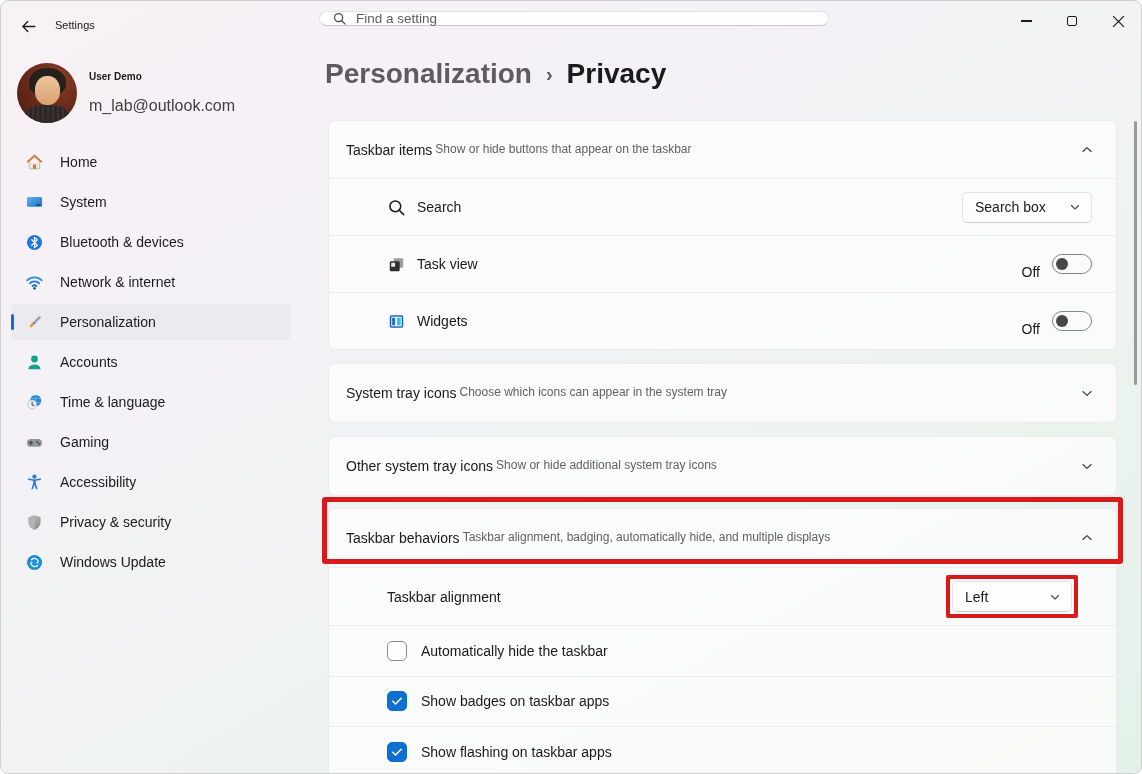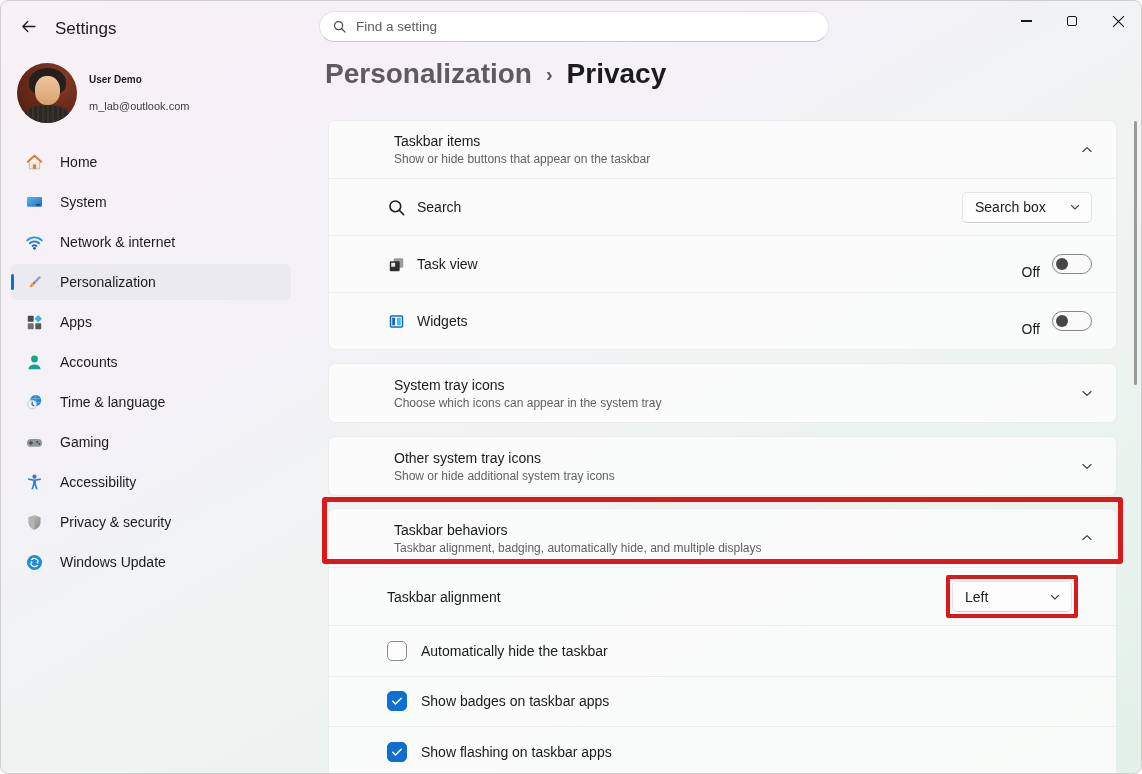--- a/index.html
+++ b/index.html
@@ -5,63 +5,63 @@
   * { margin:0; padding:0; box-sizing:border-box; }
   html,body { width:1142px; height:774px; font-family:"Liberation Sans","DejaVu Sans",sans-serif; }
   .window {
     position:relative; width:1142px; height:774px; overflow:hidden;
     border:1px solid #cfcfcf; border-radius:8px;
     background:linear-gradient(150deg,#f8f1f5 0%,#f4f1f7 28%,#f0f3f2 55%,#e9f3ee 80%,#e3f1e9 100%);
   }
   
   .titlebar { position:absolute; top:0; left:0; right:0; height:48px; }
   .back-btn { position:absolute; left:12px; top:12px; width:30px; height:26px; display:flex; align-items:center; justify-content:center; border-radius:5px; cursor:pointer; }
-  .app-title { position:absolute; left:54px; top:18px; font-size:17px; color:#1b1b1b; }
+  .app-title { position:absolute; left:54px; top:18px; font-size:11px; color:#1b1b1b; }
   .win-controls { position:absolute; right:0; top:0; display:flex; }
   .win-btn { width:46px; height:40px; display:flex; align-items:center; justify-content:center; }
   .glyph-min { width:11px; height:1.2px; background:#1a1a1a; }
   .glyph-max { width:10px; height:10px; border:1.2px solid #1a1a1a; border-radius:2px; }
   
   .search-pill {
-    position:absolute; left:318px; top:10px; width:510px; height:31px;
+    position:absolute; left:318px; top:10px; width:510px; height:15px;
     background:#ffffff; border:1px solid #e3e1e5; border-bottom-color:#c9c7cb;
     border-radius:16px; display:flex; align-items:center; padding:0 12px; gap:9px;
   }
   .search-pill input { border:none; outline:none; flex:1; font-size:13.5px; color:#1b1b1b; background:transparent; font-family:inherit; }
   .search-pill input::placeholder { color:#5d5d5d; }
   
   .sidebar { position:absolute; left:0; top:48px; width:302px; bottom:0; }
   .user-block { position:absolute; left:16px; top:14px; display:flex; align-items:center; gap:12px; }
   .avatar { position:relative; width:60px; height:60px; border-radius:50%; overflow:hidden;
             background:radial-gradient(circle at 68% 28%, #8c3d24 0%, #642818 55%, #4c1d10 100%); }
   .avatar .hair { position:absolute; left:12px; top:5px; width:37px; height:28px; border-radius:50% 50% 42% 42%; background:#26201c; }
   .avatar .face { position:absolute; left:18px; top:13px; width:25px; height:29px; border-radius:46%; background:linear-gradient(#efc59c,#d9a173); }
   .avatar .shirt { position:absolute; left:7px; bottom:-6px; width:46px; height:24px; border-radius:46% 46% 0 0;
                    background:repeating-linear-gradient(90deg,#2c2725 0 3px,#383230 3px 5px); }
   .user-name { font-size:10px; font-weight:700; color:#1b1b1b; }
-  .user-email { font-size:11px; color:#3f3f3f; margin-top:15px; }
+  .user-email { font-size:16px; color:#3f3f3f; margin-top:15px; }
   .nav { position:absolute; left:0; right:0; top:95px; }
   .nav-item { position:relative; margin:0 12px 4px 10px; height:36px; border-radius:5px;
               display:flex; align-items:center; padding-left:14px; gap:16px; font-size:14px; color:#1b1b1b; cursor:pointer; }
   .nav-item.selected { background:#eaeaef; }
   .nav-item.selected::before { content:""; position:absolute; left:0; top:10px; width:3px; height:16px; border-radius:2px; background:#0F6FD0; }
   .nav-ico { width:19px; height:19px; flex:0 0 19px; display:flex; }
   
   .breadcrumb { position:absolute; left:324px; top:57px; display:flex; align-items:baseline; gap:14px; }
   .bc-parent { font-size:28px; font-weight:600; color:#5e5962; cursor:pointer; }
   .bc-sep { font-size:20px; font-weight:600; color:#5e5962; position:relative; top:-2px; }
   .bc-current { font-size:28px; font-weight:600; color:#1b1b1b; }
   .cards { position:absolute; left:327px; top:119px; width:789px; }
   .card { background:rgba(253,253,253,0.82); border:1px solid rgba(0,0,0,0.06); border-radius:7px; overflow:hidden; }
   .card + .card { margin-top:13px; }
   .row { position:relative; display:flex; align-items:center; }
   .row + .row { border-top:1px solid #ededed; }
   .hdr { height:57px; padding:0 22px 0 17px; }
   .hdr2 { height:58px; padding:0 22px 0 17px; }
-  .hdr-text { display:flex; flex-direction:column; gap:3px;margin-left:48px; }
+  .hdr-text { display:flex; flex-direction:row; gap:3px; }
   .hdr-title { font-size:14px; color:#1a1a1a; }
   .hdr-sub { font-size:12px; color:#616161; }
   .hdr-chevron { margin-left:auto; width:14px; height:14px; display:flex; }
   .setting-row { height:57px; padding:0 24px 0 58px; }
   .row-ico { width:19px; height:19px; margin-right:11px; display:flex; }
   .row-label { font-size:14px; color:#1a1a1a; }
   .row-right { margin-left:auto; display:flex; align-items:center; gap:12px;text-align:right; }
   .off-label { font-size:14px; color:#1a1a1a;margin-top:16px; }
   .toggle { position:relative; width:40px; height:20px; border:1px solid #868686; border-radius:10px; background:#fbfbfb; cursor:pointer; }
   .toggle .knob { position:absolute; left:3px; top:3px; width:12px; height:12px; border-radius:50%; background:#474747; }
@@ -153,20 +153,29 @@
                   <stop offset="1" stop-color="#1d6ec6"></stop>
                 </linearGradient>
               </defs>
               <rect x="2.5" y="5" width="19" height="12.5" rx="1.6" fill="url(#gsys)"></rect>
               <rect x="14" y="14" width="5" height="2" fill="#0d4c90"></rect>
             </svg>
           </span>
         <span>System</span>
       </div>
 
+      <div class="nav-item">
+        <span class="nav-ico">
+            <svg viewBox="0 0 24 24" width="19" height="19">
+              <circle cx="12" cy="12" r="9.5" fill="#1f78dd"></circle>
+              <path d="M8.5 8.5 l7 7 -3.5 3 V5.5 l3.5 3 -7 7" fill="none" stroke="#ffffff" stroke-width="1.5" stroke-linejoin="round" stroke-linecap="round"></path>
+            </svg>
+          </span>
+        <span>Bluetooth &amp; devices</span>
+      </div>
 
       <div class="nav-item">
         <span class="nav-ico">
             <svg viewBox="0 0 24 24" width="19" height="19" fill="none" stroke-linecap="round">
               <path d="M2.8 9.3 a13.2 13.2 0 0 1 18.4 0" stroke="#2496e8" stroke-width="2.4"></path>
               <path d="M6.2 12.9 a8.3 8.3 0 0 1 11.6 0" stroke="#1f7fd6" stroke-width="2.4"></path>
               <path d="M9.6 16.4 a3.6 3.6 0 0 1 4.8 0" stroke="#1a6ac4" stroke-width="2.4"></path>
               <circle cx="12" cy="19.4" r="1.7" fill="#155ab0"></circle>
             </svg>
           </span>
@@ -179,31 +188,20 @@
               <g transform="rotate(45 12 12)">
                 <rect x="10.5" y="1.5" width="3" height="12.5" rx="1.4" fill="#9aa0a8"></rect>
                 <rect x="10.5" y="12" width="3" height="2.2" fill="#6e747c"></rect>
                 <path d="M10.1 14.4 h3.8 l-0.5 4.6 a1.45 1.45 0 0 1 -2.8 0 Z" fill="#e8973c"></path>
               </g>
             </svg>
           </span>
         <span>Personalization</span>
       </div>
 
-      <div class="nav-item">
-        <span class="nav-ico">
-            <svg viewBox="0 0 24 24" width="19" height="19">
-              <rect x="3.5" y="3.5" width="7.5" height="7.5" rx="1" fill="#4c4c4c"></rect>
-              <rect x="3.5" y="13" width="7.5" height="7.5" rx="1" fill="#6f6f6f"></rect>
-              <rect x="13" y="13" width="7.5" height="7.5" rx="1" fill="#595959"></rect>
-              <path d="M16.7 2.6 l4.7 4.7 -4.7 4.7 -4.7 -4.7 Z" fill="#36b4ea"></path>
-            </svg>
-          </span>
-        <span>Apps</span>
-      </div>
 
       <div class="nav-item">
         <span class="nav-ico">
             <svg viewBox="0 0 24 24" width="19" height="19" fill="#14a38c">
               <circle cx="12" cy="7.6" r="4.3"></circle>
               <path d="M4.2 20.5 a7.9 7 0 0 1 15.6 0 Z"></path>
             </svg>
           </span>
         <span>Accounts</span>
       </div>

